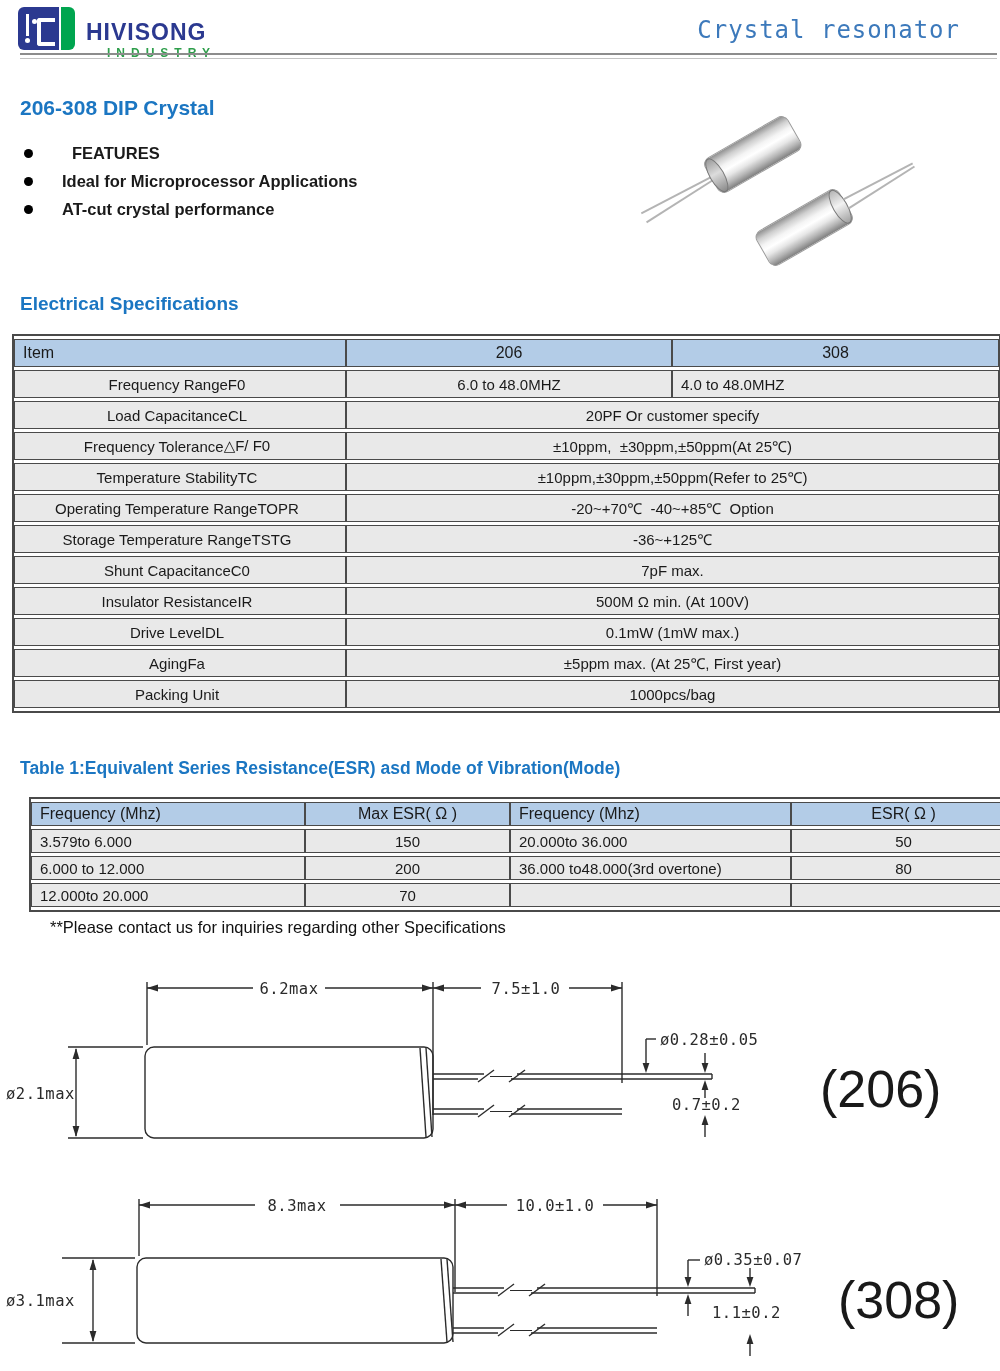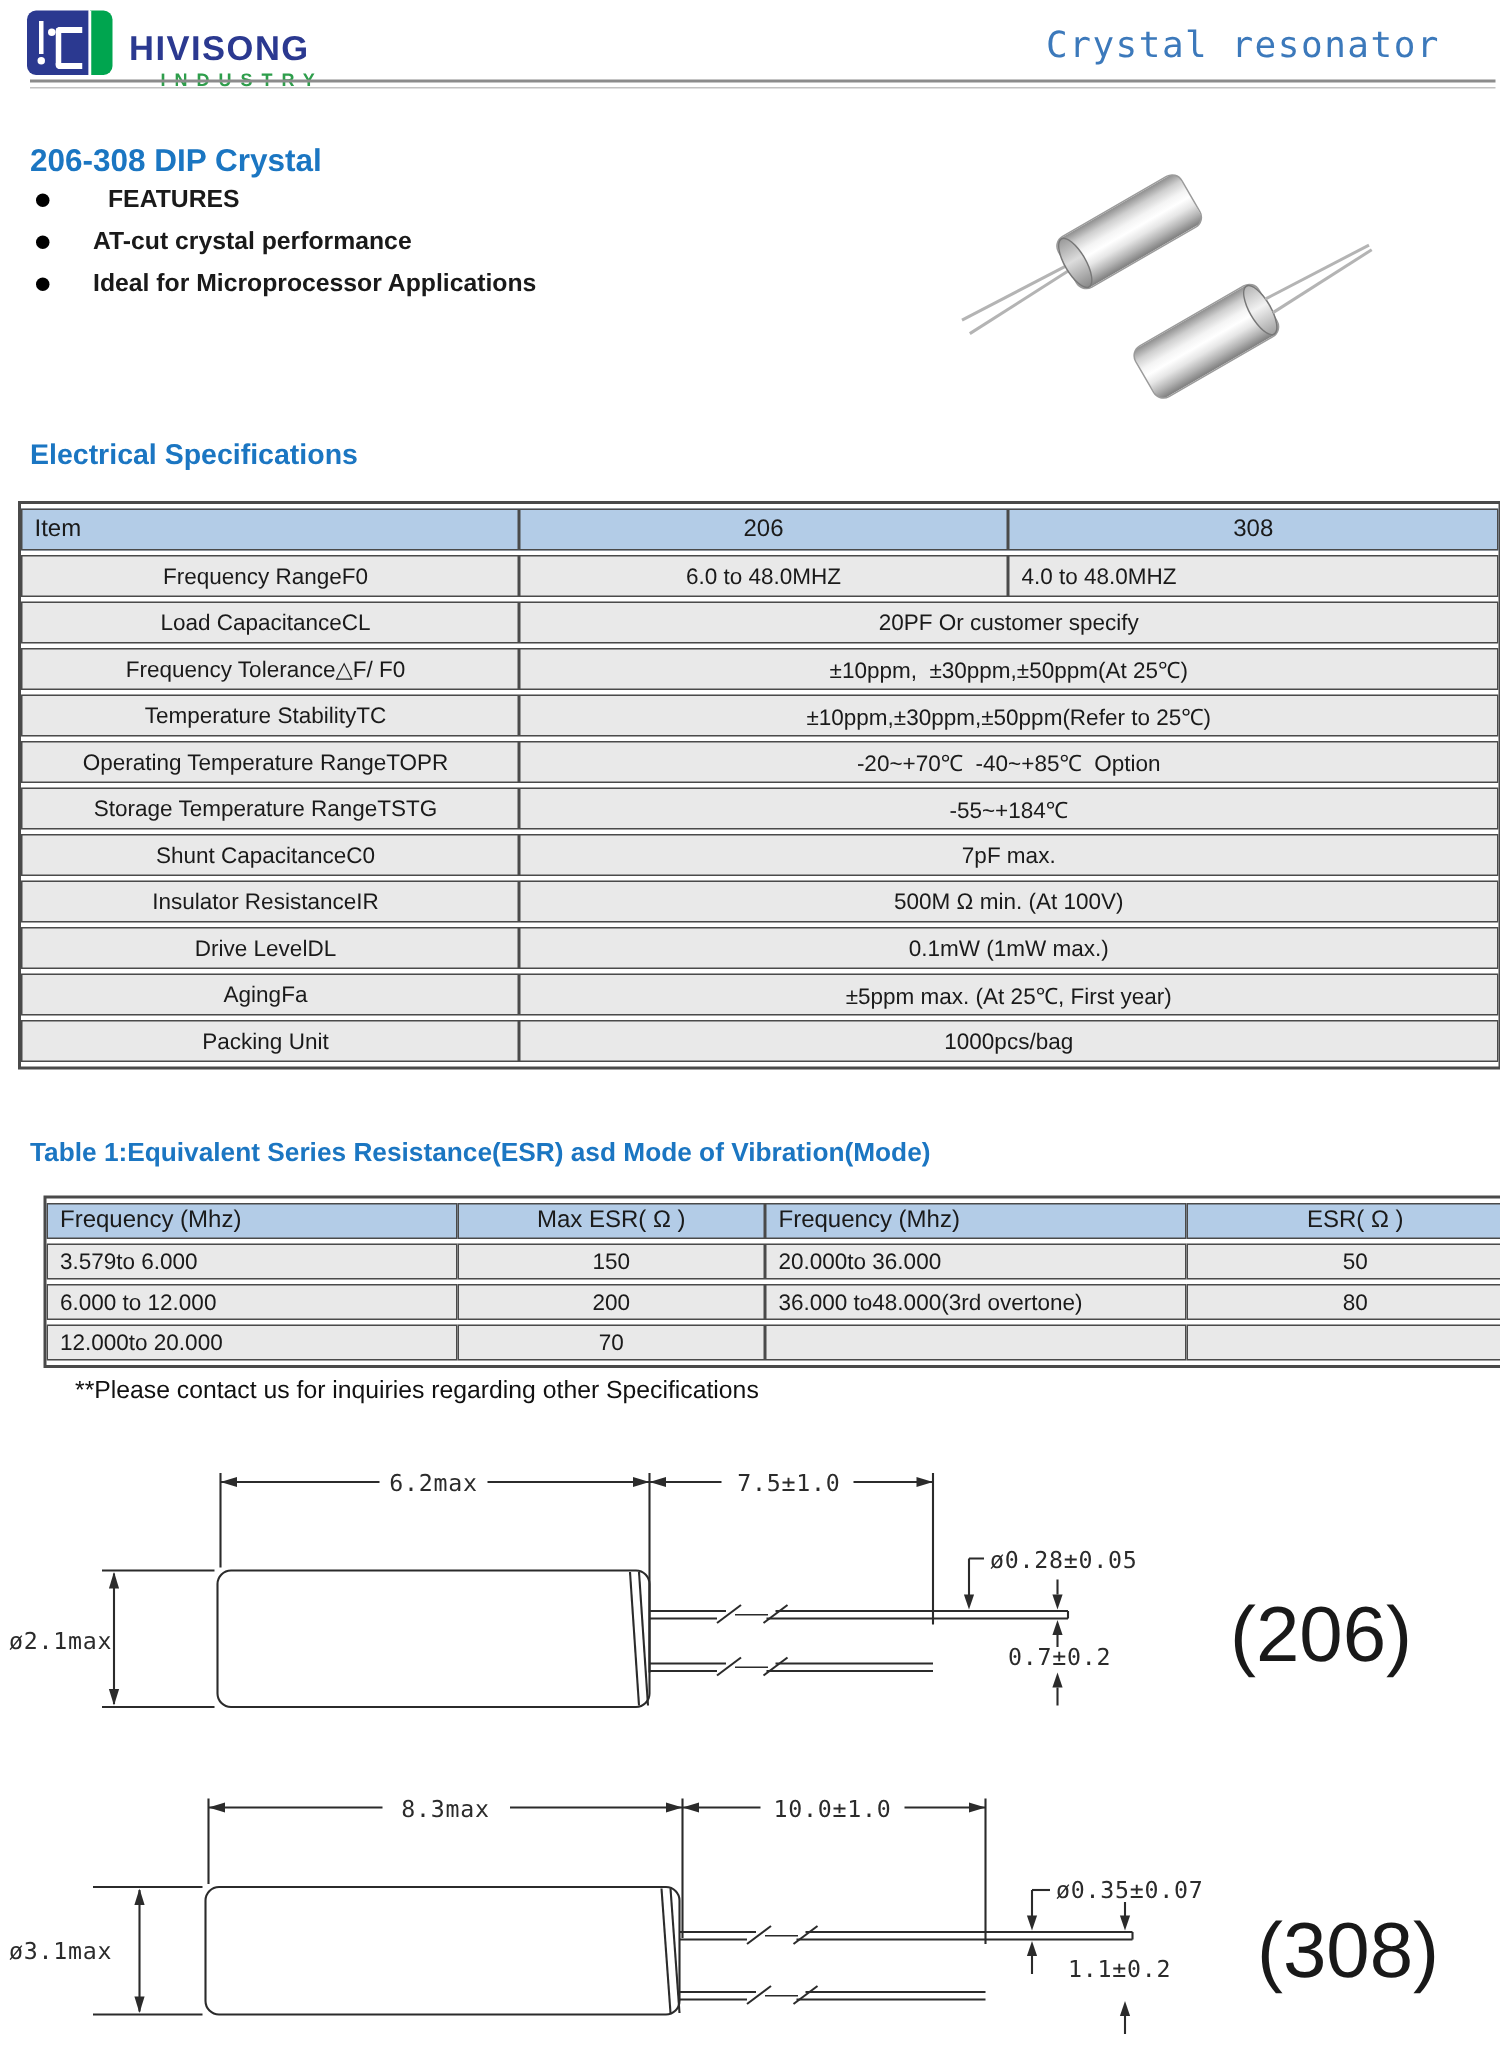--- a/index.html
+++ b/index.html
@@ -17,21 +17,21 @@
   .brand{position:absolute;left:86px;top:21px;line-height:1;}
   .brand .nm{font-size:23px;font-weight:bold;color:#2b3990;letter-spacing:1px;}
   .brand .sub{margin-top:3px;font-size:12px;font-weight:bold;color:#2e9e4b;letter-spacing:6px;padding-left:21px;}
   .doc-title{position:absolute;right:40px;top:16px;font-family:"DejaVu Sans Mono",monospace;
              font-size:24px;color:#3c79bb;letter-spacing:1px;}
   .rule{position:absolute;left:20px;top:53px;width:977px;height:3px;
         border-top:2px solid #8c8c8c;border-bottom:1px solid #c2c2c2;}
 
   
   .product-title{position:absolute;left:20px;top:96px;font-size:21px;font-weight:bold;color:#1b76c2;}
-  .features{position:absolute;left:22px;top:124px;}
+  .features{position:absolute;left:22px;top:144px;}
   .feat{position:relative;padding-left:40px;margin-bottom:9px;font-size:16.5px;font-weight:bold;line-height:19px;}
   .feat::before{content:"";position:absolute;left:2px;top:5px;width:9px;height:9px;border-radius:50%;background:#000;}
   .feat.first{padding-left:50px;}
 
   
   .photo{position:absolute;left:618px;top:112px;width:377px;height:158px;}
   .crys{position:absolute;display:flex;align-items:center;}
   .crysA{left:14px;top:42px;transform:rotate(-30deg);}
   .crysB{left:133px;top:76px;transform:rotate(-30deg);}
   .cbody{position:relative;width:94px;height:38px;border-radius:8px;border:1px solid #9b9b9b;
@@ -85,22 +85,22 @@
   <div class="brand">
     <div class="nm">HIVISONG</div>
     <div class="sub">INDUSTRY</div>
   </div>
   <div class="doc-title">Crystal resonator</div>
   <div class="rule"></div>
 
   <div class="product-title">206-308 DIP Crystal</div>
   <div class="features">
     <div class="feat first">FEATURES</div>
+    <div class="feat">Ideal for Microprocessor Applications</div>
     <div class="feat">AT-cut crystal performance</div>
-    <div class="feat">Ideal for Microprocessor Applications</div>
   </div>
 
   <div class="photo">
     <div class="crys crysA">
       <div class="leads">
           <div class="lead"></div>
           <div class="lead"></div>
         </div>
       <div class="cbody">
           <div class="cap"></div>
@@ -147,21 +147,21 @@
     <tr>
       <td><div class="iw"><span>Temperature Stability</span><span class="sym">TC</span></div></td>
       <td class="c" colspan="2">±10ppm,±30ppm,±50ppm(Refer to 25℃)</td>
     </tr>
     <tr>
       <td><div class="iw"><span>Operating Temperature Range</span><span class="sym">TOPR</span></div></td>
       <td class="c" colspan="2">-20~+70℃  -40~+85℃  Option</td>
     </tr>
     <tr>
       <td><div class="iw"><span>Storage Temperature Range</span><span class="sym">TSTG</span></div></td>
-      <td class="c" colspan="2">-55~+184℃</td>
+      <td class="c" colspan="2">-36~+125℃</td>
     </tr>
     <tr>
       <td><div class="iw"><span>Shunt Capacitance</span><span class="sym">C0</span></div></td>
       <td class="c" colspan="2">7pF max.</td>
     </tr>
     <tr>
       <td><div class="iw"><span>Insulator Resistance</span><span class="sym">IR</span></div></td>
       <td class="c" colspan="2">500M Ω min. (At 100V)</td>
     </tr>
     <tr>

